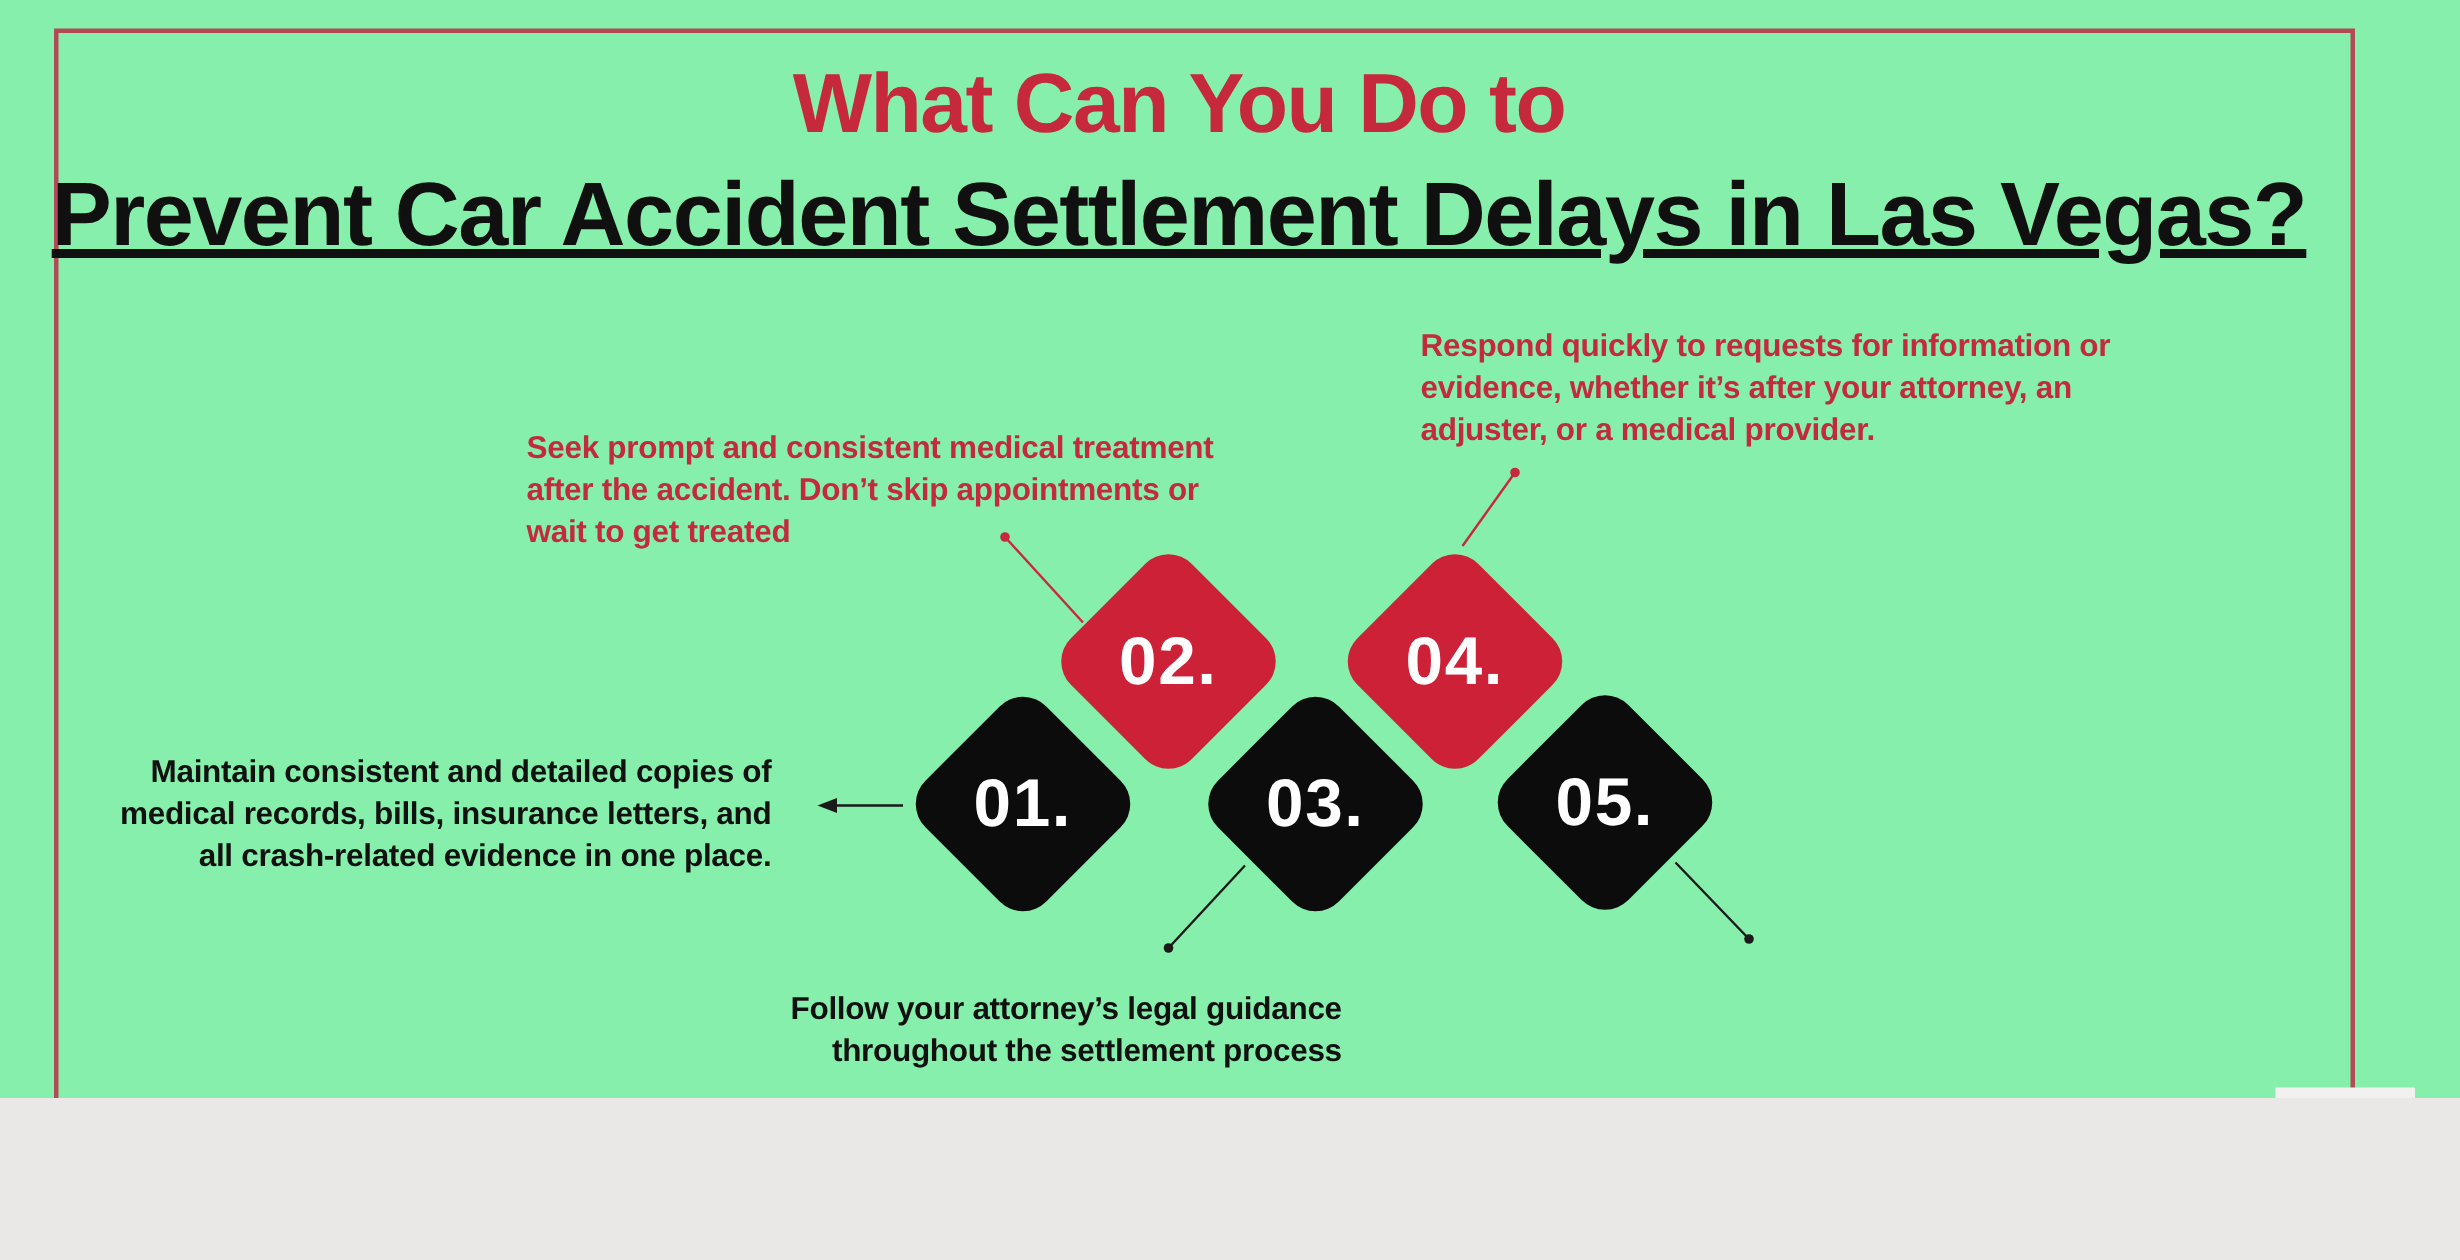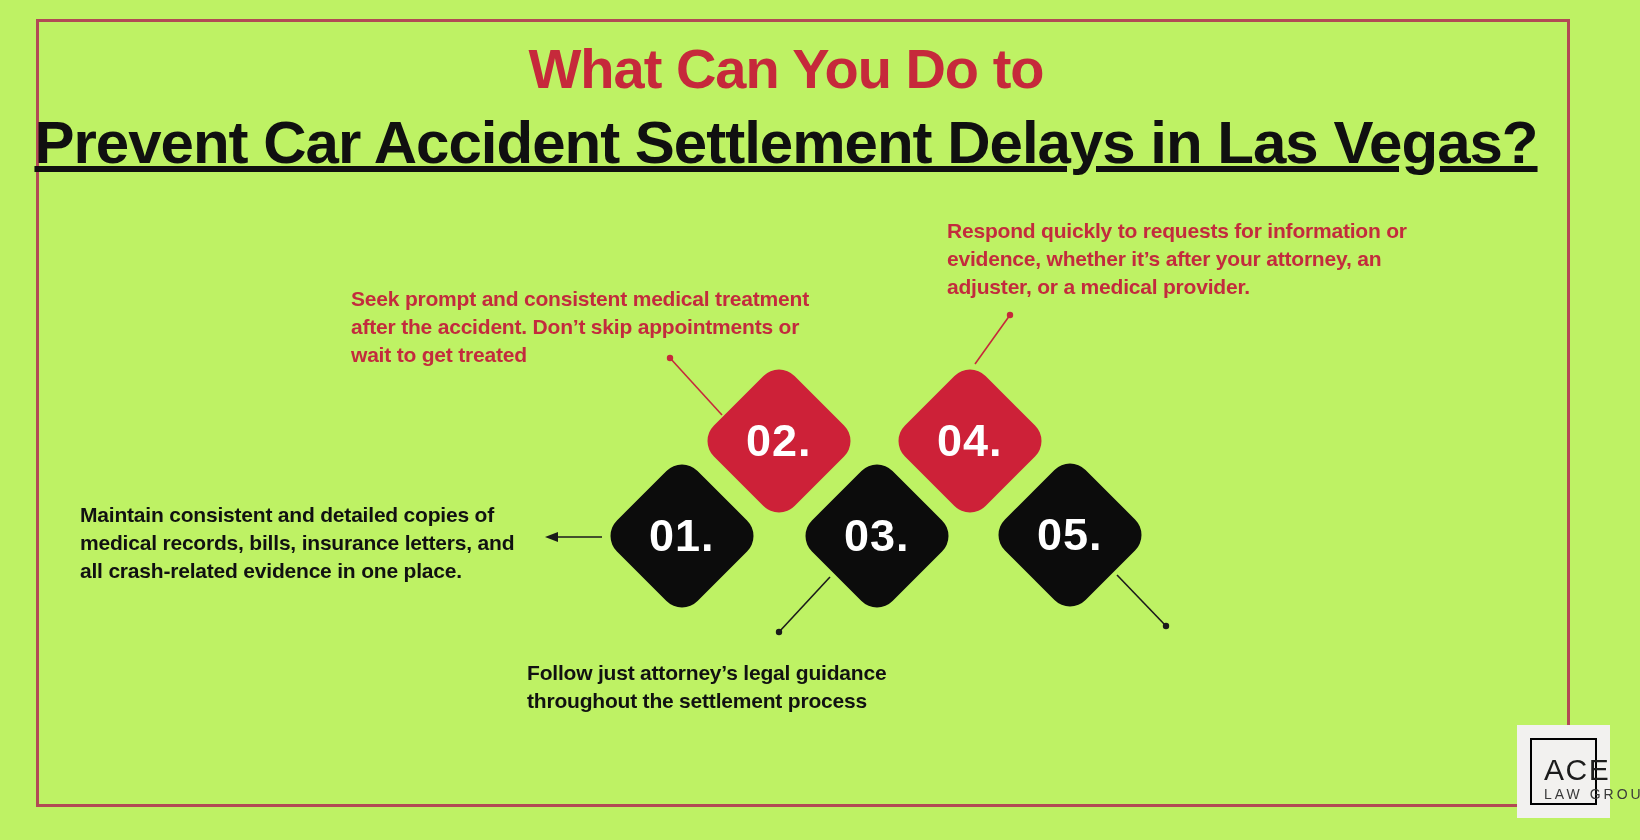--- a/index.html
+++ b/index.html
@@ -1,19 +1,19 @@
 <!DOCTYPE html>
 <html><head>
 <meta charset="utf-8">
 <style>
   html,body{margin:0;padding:0;background:#e9e8e6;}
   .canvas{
     position:relative;
-    width:1640px;height:840px;
-    background:#bef264;
+    width:1640px;height:732px;
+    background:#86efac;
     overflow:hidden;
     font-family:"Liberation Sans",sans-serif;
   }
   .frame{
     position:absolute;
     left:36px;top:19px;
     width:1528px;height:782px;
     border:3px solid #b24a55;
   }
   .title{
@@ -45,21 +45,21 @@
   .d1{left:625px;top:479px;}
   .d2{left:722px;top:384px;}
   .d3{left:820px;top:479px;}
   .d4{left:913px;top:384px;}
   .d5{left:1013px;top:478px;}
   .blk{
     position:absolute;
     font-weight:700;font-size:21px;line-height:28px;letter-spacing:-0.2px;
     white-space:pre-line;
   }
-  .blk.dark{color:#111111;}
+  .blk.dark{color:#111111;text-align:right;}
   .blk.red{color:#c32b3d;}
   .b1{left:80px;top:501px;}
   .b2{left:322px;top:285px;margin-left:29px;}
   .b3{left:527px;top:659px;}
   .b4{left:947px;top:217px;}
   .b5{left:1037px;top:639px;}
   .logo-box{
     position:absolute;
     left:1530px;top:738px;
     width:63px;height:63px;
@@ -116,21 +116,21 @@
   <div class="diamond blackd d5">
     <span class="num">05.</span>
   </div>
 
   <div class="blk dark b1">Maintain consistent and detailed copies of
 medical records, bills, insurance letters, and
 all crash-related evidence in one place.</div>
   <div class="blk red b2">Seek prompt and consistent medical treatment
 after the accident. Don’t skip appointments or
 wait to get treated</div>
-  <div class="blk dark b3">Follow just attorney’s legal guidance
+  <div class="blk dark b3">Follow your attorney’s legal guidance
 throughout the settlement process</div>
   <div class="blk red b4">Respond quickly to requests for information or
 evidence, whether it’s after your attorney, an
 adjuster, or a medical provider.</div>
 
   <div class="logo-box">
     <div class="logo-ace">ACE</div>
     <div class="logo-sub">LAW GROUP</div>
   </div>
 

